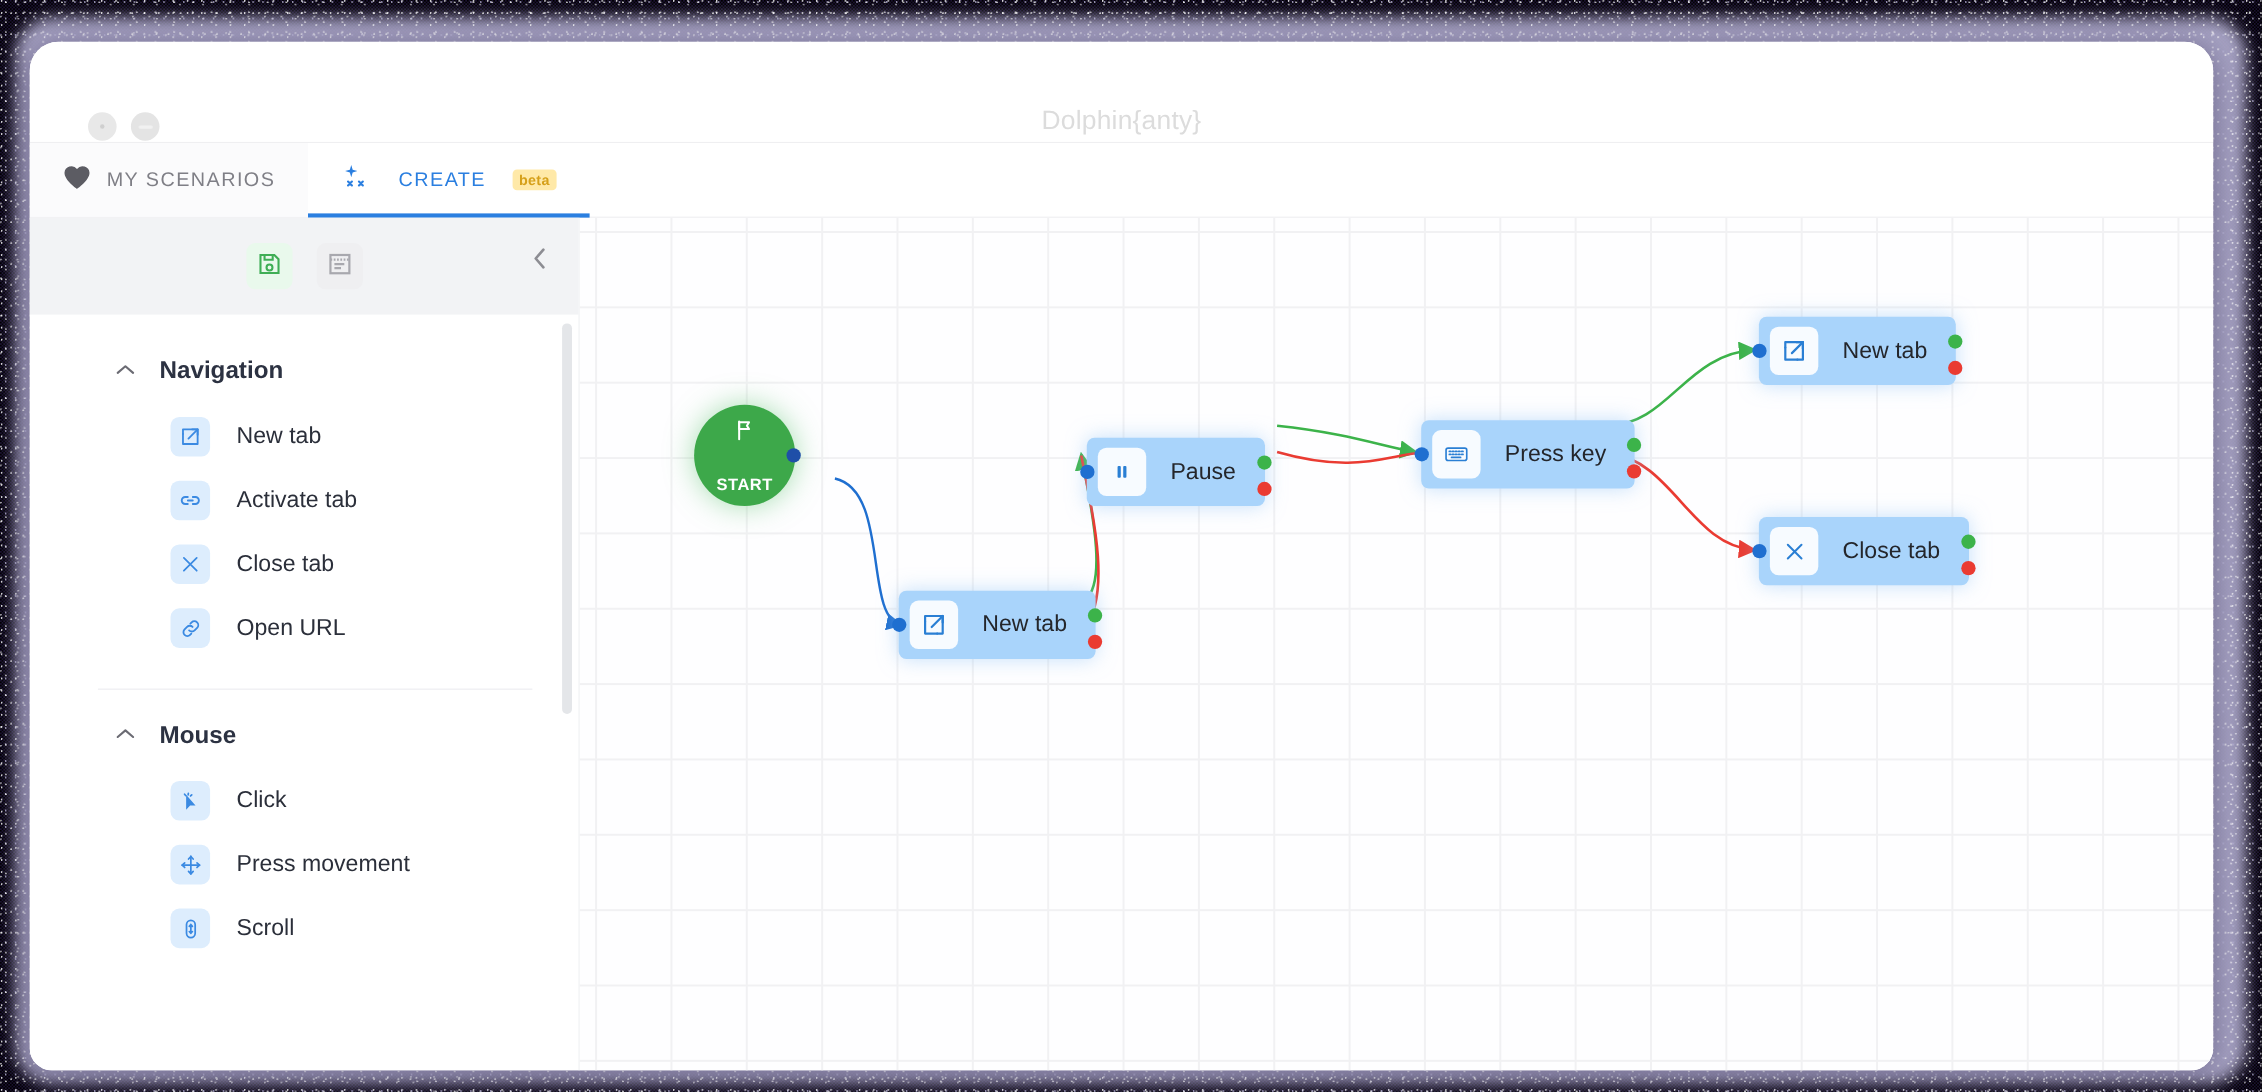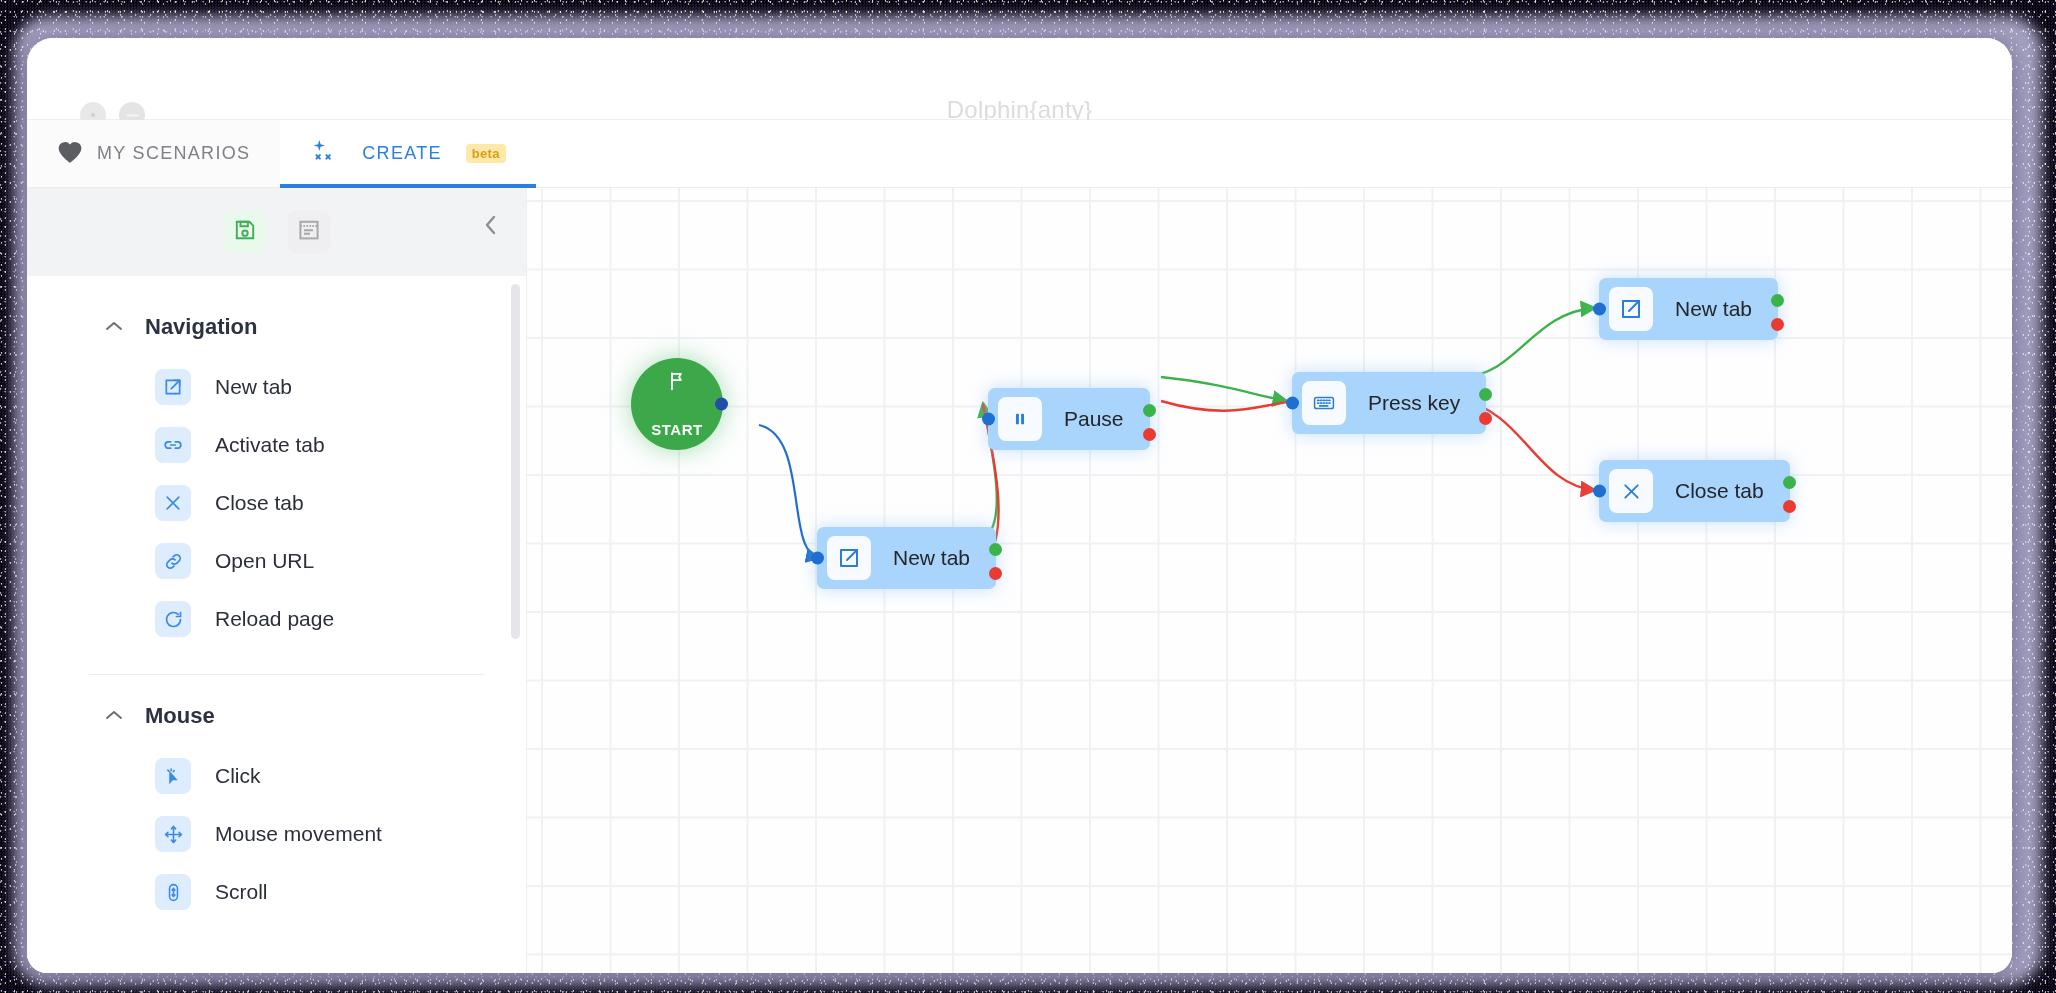--- a/index.html
+++ b/index.html
@@ -47,21 +47,21 @@
     width: 1985px; height: 935px;
     background: #fff;
     border-radius: 26px 26px 20px 20px;
     overflow: hidden;
     box-shadow: 0 2px 28px rgba(40,30,70,.45);
   }
 
   
   #titlebar {
     position: relative;
-    height: 82px;
+    height: 92px;
     background: #fff;
     border-bottom: 1px solid #efeff1;
   }
   .winbtn {
     position: absolute; top: 77px;
     width: 26px; height: 26px; border-radius: 50%;
     background: #e8e8e8;
     display: flex; align-items: center; justify-content: center;
     transform: translateY(-50%);
   }
@@ -354,29 +354,20 @@
           <div class="sb-item">
             <span class="sb-icon">
               <svg width="21" height="21" viewBox="0 0 24 24" fill="none" stroke="#3b8ae2" stroke-width="1.9" stroke-linecap="round">
                   <path d="M10.2 13.8a4 4 0 0 0 5.7 0l2.6-2.6a4 4 0 1 0-5.7-5.7l-1.3 1.3"></path>
                   <path d="M13.8 10.2a4 4 0 0 0-5.7 0l-2.6 2.6a4 4 0 1 0 5.7 5.7l1.3-1.3"></path>
                 </svg>
             </span>
             <span class="sb-label">Open URL</span>
           </div>
 
-          <div class="sb-item">
-            <span class="sb-icon">
-              <svg width="21" height="21" viewBox="0 0 24 24" fill="none" stroke="#3b8ae2" stroke-width="1.9" stroke-linecap="round">
-                  <path d="M20 12a8 8 0 1 1-2.6-5.9"></path>
-                  <path d="M20 4v4.6h-4.6"></path>
-                </svg>
-            </span>
-            <span class="sb-label">Reload page</span>
-          </div>
 
           <div class="sb-divider"></div>
 
           <div class="group-head">
             <span class="chev">
               <svg width="18" height="12" viewBox="0 0 18 12" fill="none" stroke="#6b6b73" stroke-width="1.9" stroke-linecap="round" stroke-linejoin="round">
                   <path d="M2 9l7-6 7 6"></path>
                 </svg>
             </span>
             <span>Mouse</span>
@@ -393,21 +384,21 @@
             <span class="sb-label">Click</span>
           </div>
 
           <div class="sb-item">
             <span class="sb-icon">
               <svg width="21" height="21" viewBox="0 0 24 24" fill="none" stroke="#3b8ae2" stroke-width="1.8" stroke-linecap="round" stroke-linejoin="round">
                   <path d="M12 3v18M3 12h18"></path>
                   <path d="M12 3 9.6 5.6M12 3l2.4 2.6M12 21l-2.4-2.6M12 21l2.4-2.6M3 12l2.6-2.4M3 12l2.6 2.4M21 12l-2.6-2.4M21 12l-2.6 2.4"></path>
                 </svg>
             </span>
-            <span class="sb-label">Mouse movement</span>
+            <span class="sb-label">Press movement</span>
           </div>
 
           <div class="sb-item">
             <span class="sb-icon">
               <svg width="21" height="21" viewBox="0 0 24 24" fill="none" stroke="#3b8ae2" stroke-width="1.8" stroke-linecap="round" stroke-linejoin="round">
                   <rect x="7.5" y="3" width="9" height="18" rx="4.5"></rect>
                   <path d="M12 7.5v9M12 7.5l-1.6 1.8M12 7.5l1.6 1.8M12 16.5l-1.6-1.8M12 16.5l1.6-1.8"></path>
                 </svg>
             </span>
             <span class="sb-label">Scroll</span>

